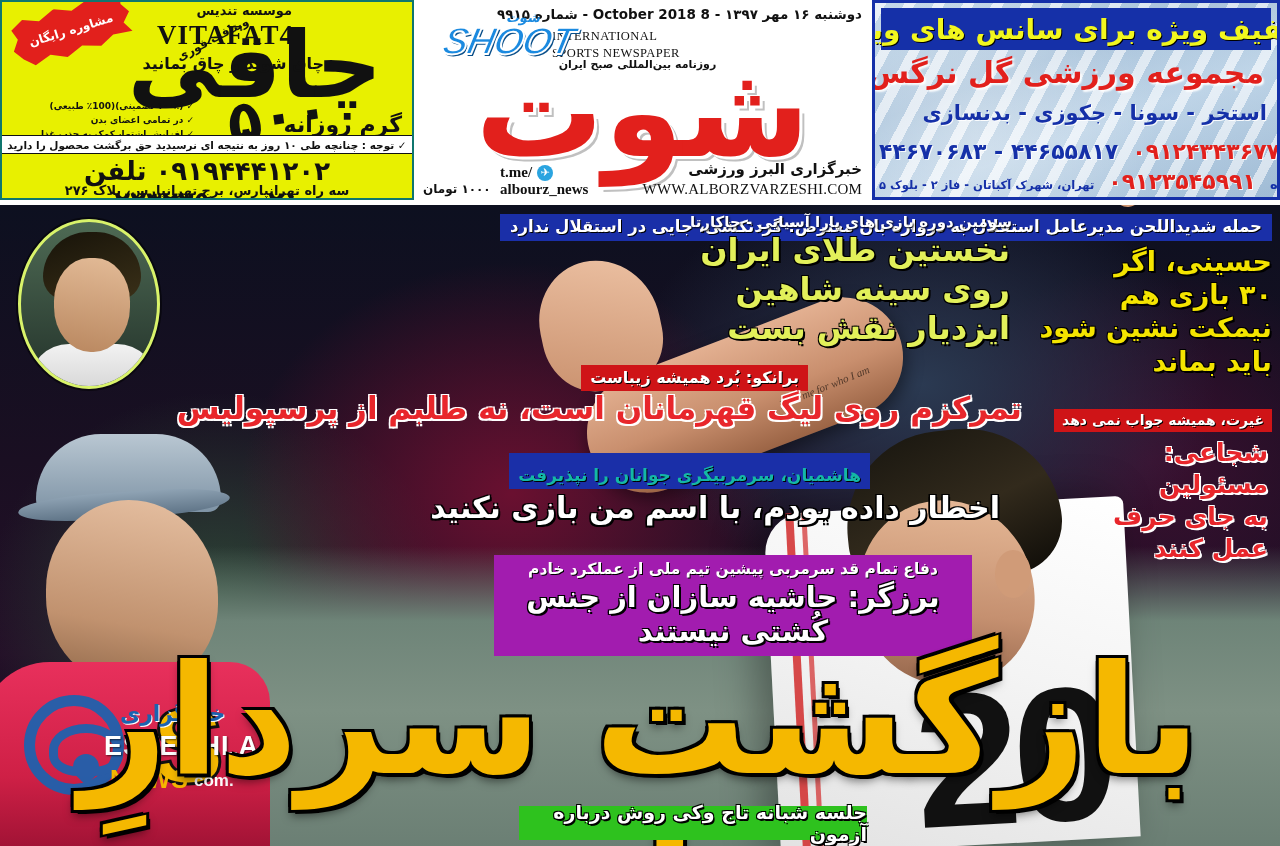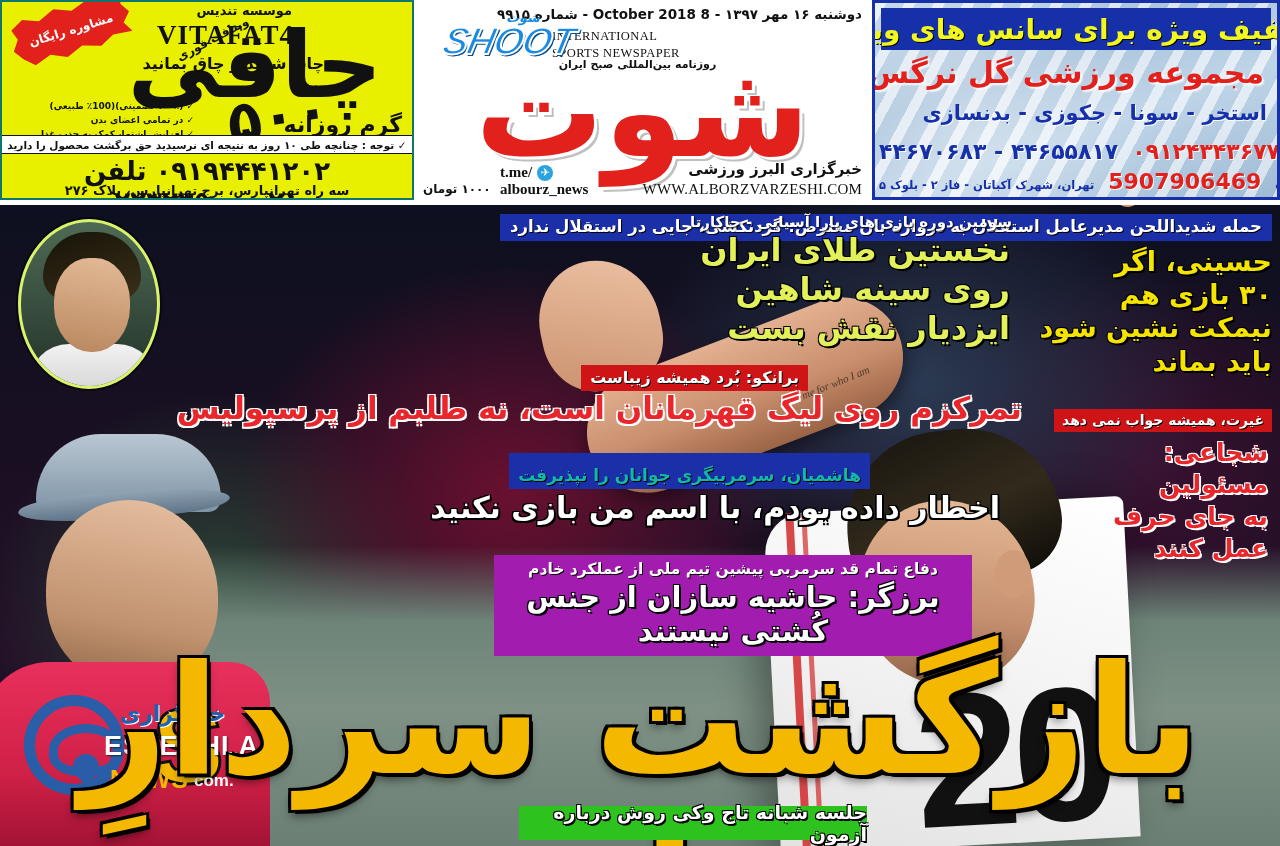--- a/index.html
+++ b/index.html
@@ -455,21 +455,21 @@
       <div class="ar-band">تخفیف ویژه برای سانس های ویژه</div>
       <div class="ar-name">مجموعه ورزشی گل نرگس</div>
       <div class="ar-services">استخر - سونا - جکوزی - بدنسازی</div>
       <div class="ar-row r1">
 
         <span class="ar-phone red">۰۹۱۲۴۳۴۳۶۷۷</span>
         <span class="ar-phone">۴۴۶۵۵۸۱۷ - ۴۴۶۷۰۶۸۳</span>
       </div>
       <div class="ar-row r2">
         <span class="ar-person">علیزاده</span>
-        <span class="ar-phone red">5907906469</span>
+        <span class="ar-phone red">۰۹۱۲۳۵۴۵۹۹۱</span>
         <span class="ar-addr">تهران، شهرک آکباتان - فاز ۲ - بلوک ۵</span>
       </div>
     </div>
   </div>
 
   <div class="body-area">
 
     <div class="bg-stadium"></div>
     <div class="bg-pitch"></div>
 

